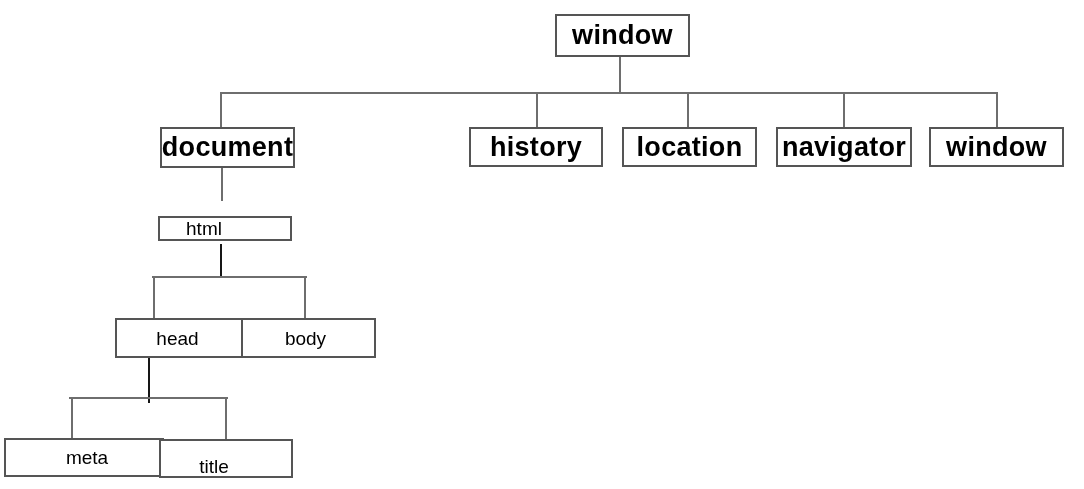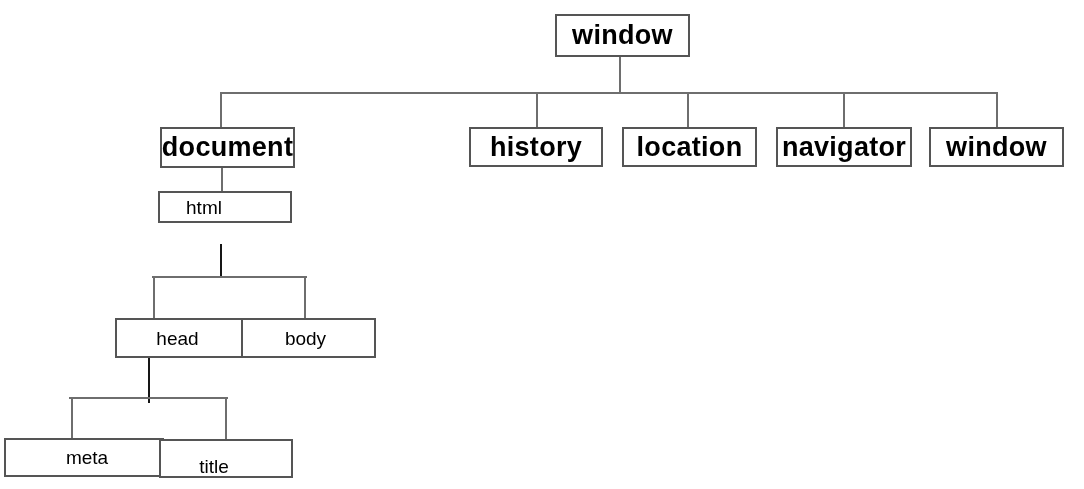--- a/index.html
+++ b/index.html
@@ -40,21 +40,21 @@
     background: #161616;
   }
 
   
   #n-window    { left: 555px; top: 14px;  width: 135px; height: 43px; }
   #n-document  { left: 160px; top: 127px; width: 135px; height: 41px; }
   #n-history   { left: 469px; top: 127px; width: 134px; height: 40px; }
   #n-location  { left: 622px; top: 127px; width: 135px; height: 40px; }
   #n-navigator { left: 776px; top: 127px; width: 136px; height: 40px; }
   #n-screen    { left: 929px; top: 127px; width: 135px; height: 40px; }
-  #n-html      { left: 158px; top: 191px; width: 134px; height: 32px; padding-right: 42px; }
+  #n-html      { left: 158px; top: 216px; width: 134px; height: 25px; padding-right: 42px; }
   #n-head      { left: 87px;  top: 318px; width: 135px; height: 40px; padding-right: 10px; margin-left: 28px; }
   #n-body      { left: 241px; top: 318px; width: 135px; height: 40px; padding-right: 6px; }
   #n-meta      { left: 4px;   top: 438px; width: 160px; height: 39px; padding-right: 6px; padding-left: 12px; }
   #n-title     { left: 159px; top: 439px; width: 134px; height: 39px; padding-right: 24px; align-items: flex-end; }
 
   
   #l-window-stem     { left: 619px; top: 57px;  width: 2px;   height: 36px; }
   #l-hbar-main       { left: 220px; top: 92px;  width: 778px; height: 2px; }
   #l-drop-document   { left: 220px; top: 92px;  width: 2px;   height: 35px; }
   #l-drop-history    { left: 536px; top: 92px;  width: 2px;   height: 35px; }

